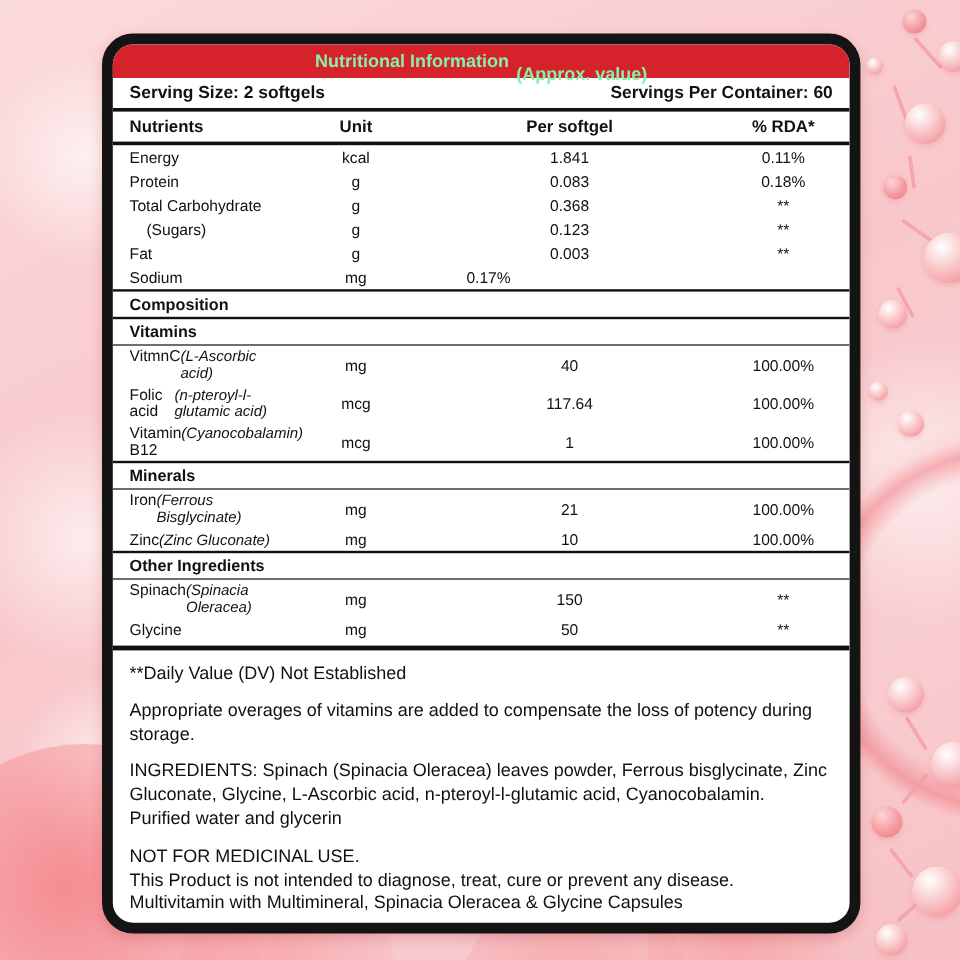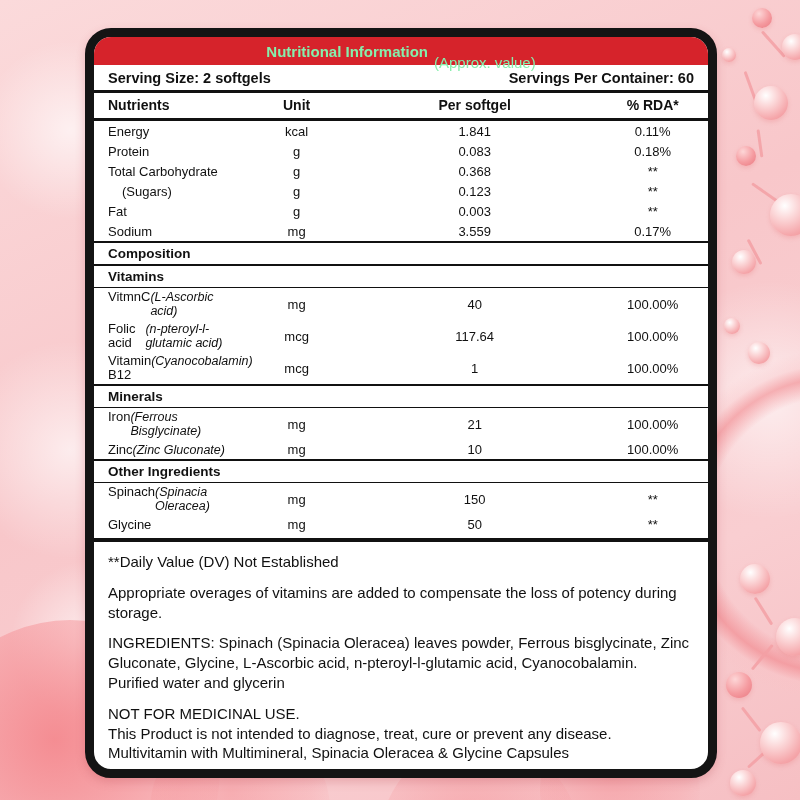--- a/index.html
+++ b/index.html
@@ -24,21 +24,21 @@
              background:radial-gradient(closest-side, rgba(255,255,255,0) 58%, rgba(240,125,131,.55) 67%, rgba(249,195,198,.35) 73%, rgba(255,255,255,0) 80%); }
 
   
   .card { position:absolute; left:85px; top:28px; width:632px; height:750px;
           background:#ffffff; border:9px solid #141414; border-radius:26px;
           overflow:hidden; box-shadow:0 4px 10px rgba(180,60,70,.25); }
 
   .band { height:28px; background:#d6232b; color:#86efac; display:flex;
           align-items:center; justify-content:center; font-size:15px; }
   .band .b { font-weight:bold; }
-  .band .n { margin-left:6px; font-weight:normal;margin-top:23px; }
+  .band .n { margin-left:6px; font-weight:bold;margin-top:23px; }
   .serving { display:flex; justify-content:space-between; align-items:flex-end;
              font-weight:bold; font-size:14.5px; padding:5px 14px 4px 14px; }
 
   .hr4 { height:4px; background:#111; }
   .hr3 { height:3px; background:#111; }
   .hr2 { height:2px; background:#111; }
   .hr1 { height:1px; background:#111; }
 
   .trow { display:flex; align-items:center; font-size:13px;border-radius:12px; }
   .thead { font-weight:bold; font-size:14px; padding:4px 0 5px 0; }
@@ -151,21 +151,20 @@
     </div>
     <div class="trow rrow">
       <span class="c1">Fat</span>
       <span class="c2">g</span>
       <span class="c3">0.003</span>
       <span class="c4">**</span>
     </div>
     <div class="trow rrow">
       <span class="c1">Sodium</span>
       <span class="c2">mg</span>
-      <span class="c3">3.559</span>
       <span class="c4">0.17%</span>
     </div>
 
     <div class="hr2"></div>
     <div class="sectitle">Composition</div>
     <div class="hr2"></div>
 
     <div class="sectitle">Vitamins</div>
     <div class="hr1"></div>
 

